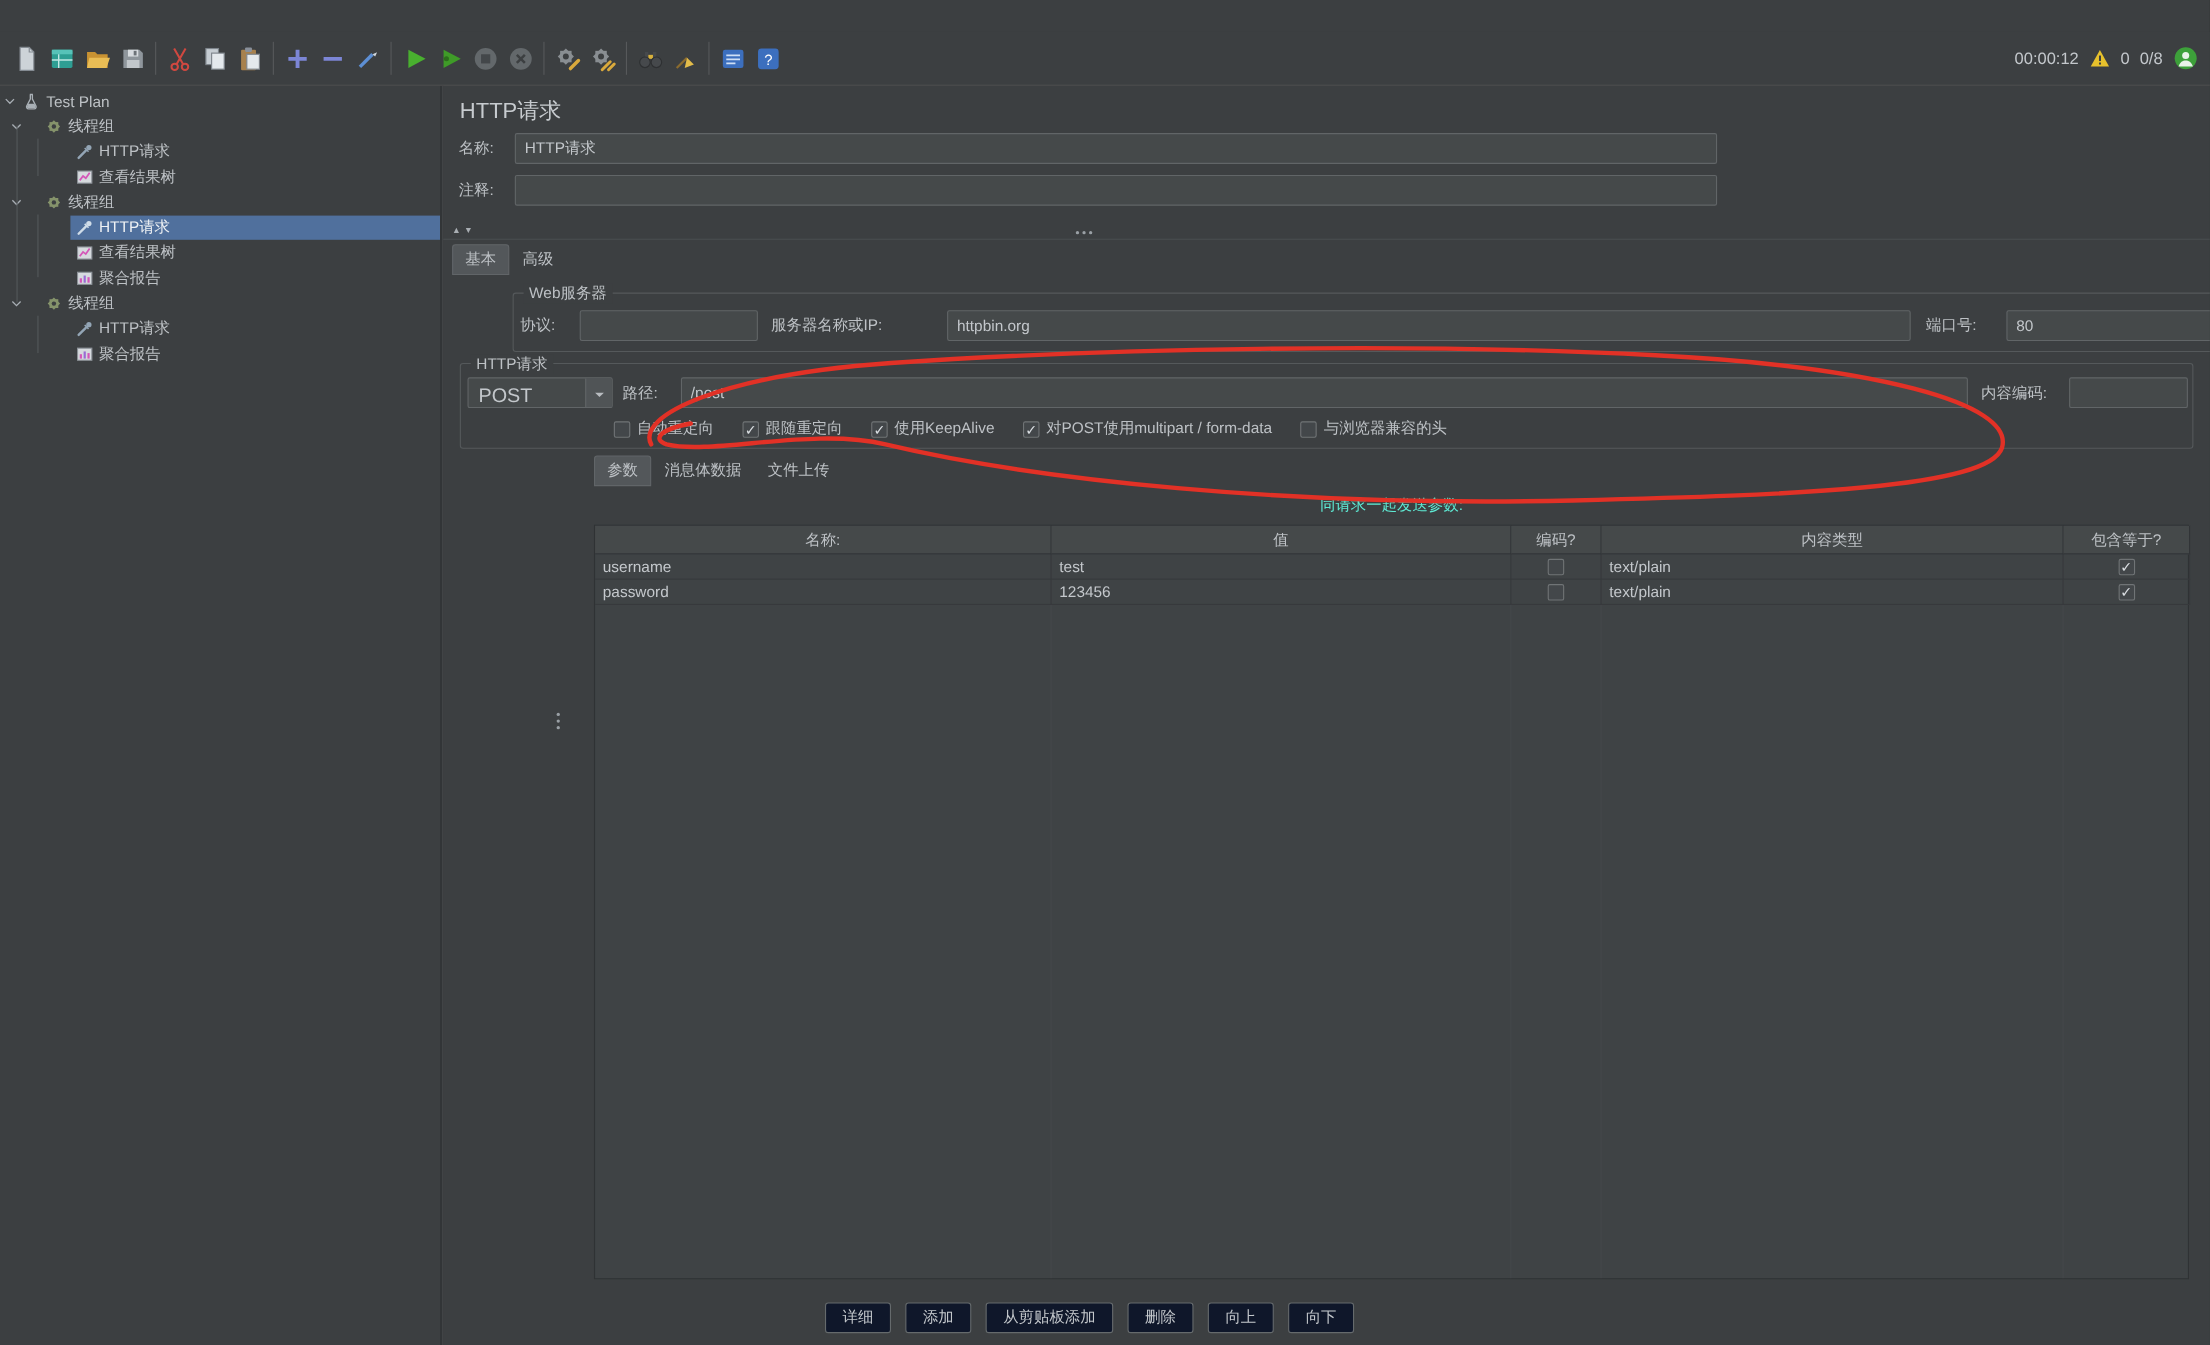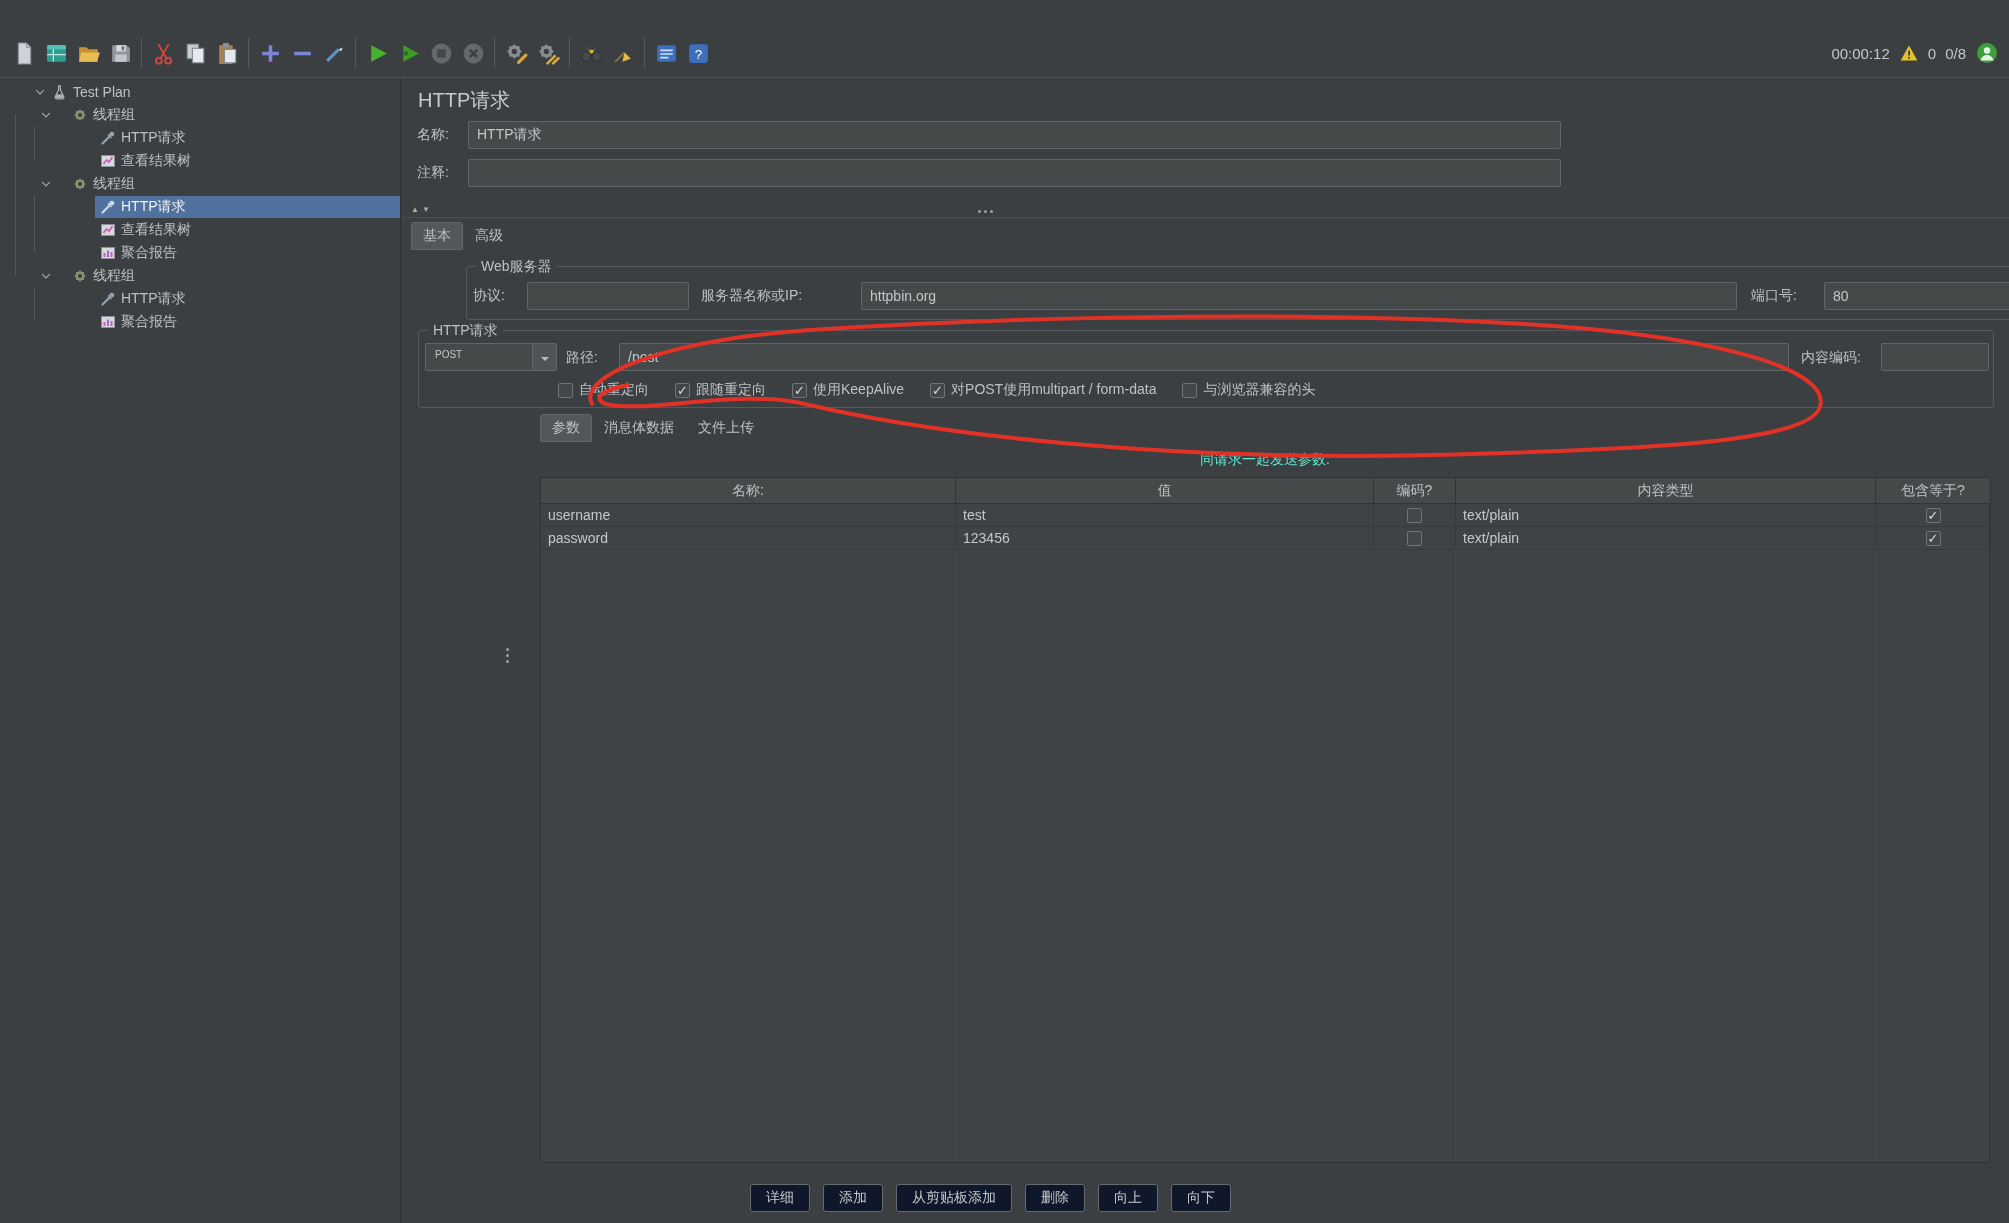--- a/index.html
+++ b/index.html
@@ -17,21 +17,21 @@
   .tb-sep { width:1px; height:30px; background:#57595b; margin:0 5px; }
   .tb-right { margin-left:auto; display:flex; align-items:center; gap:9px; padding-right:2px; }
   .timer { font-size:15px; color:#c3c7cb; }
   .count { font-size:15px; color:#c3c7cb; }
 
   
   .workspace { position:absolute; top:78px; left:0; right:0; bottom:0; }
   .tree { position:absolute; left:0; top:0; width:400px; bottom:0; background:#3c3f41; padding-top:2px; }
   .vdivider { position:absolute; left:400px; top:0; bottom:0; width:3px; background:#323537; border-right:1px solid #46494b; cursor:col-resize; }
 
-  .trow { display:flex; align-items:center; height:23px;margin-left:31px; }
+  .trow { display:flex; align-items:center; height:23px; }
   .trow .chev { width:14px; display:flex; align-items:center; justify-content:center; flex:0 0 14px; }
   .tcell { display:flex; align-items:center; gap:5px; height:22px; padding:0 6px 0 4px; flex:1; }
   .ticon { width:17px; height:17px; display:flex; align-items:center; justify-content:center; flex:0 0 17px; }
   .tlabel { white-space:nowrap; color:#bdc1c5; font-size:14px; }
   .d0 { padding-left:2px; }
   .d1 { padding-left:8px;gap:14px; }
   .d2 { padding-left:64px; }
   .trow.selected .tcell { background:#50709d; }
   .trow.selected .tlabel { color:#eef1f4; }
   .guide { position:absolute; width:1px; background:#54585b; }
@@ -52,21 +52,21 @@
   .tabbar { position:absolute; display:flex; align-items:flex-end; }
   .tab { padding:4px 11px; color:#bdc1c5; font-size:14px; border:1px solid transparent; cursor:pointer; white-space:nowrap; }
   .tab.sel { background:#53575a; border:1px solid #616568; border-radius:3px 3px 0 0; }
 
   .group { position:absolute; left:15px; width:1576px; border:1px solid #55595b; border-radius:3px; }
   .group-title { position:absolute; top:-9px; left:9px; background:#3c3f41; padding:0 5px; color:#bdc1c5; font-size:14px; }
   .g-ws { top:188px; height:54px;margin-left:48px; }
   .g-hr { top:252px; height:78px; }
 
   .combo { position:absolute; left:6px; top:12px; width:132px; height:28px; background:#45494a; border:1px solid #616567; border-radius:2px; display:flex; cursor:pointer; }
-  .combo-val { flex:1; padding:5px 9px; color:#c3c7cb; font-size:10px; }
+  .combo-val { flex:1; padding:5px 9px; color:#c3c7cb; font-size:18px; }
   .combo-arrow { width:24px; background:#50545http6; background:#505456; border-left:1px solid #616567; display:flex; align-items:center; justify-content:center; }
   .combo-arrow::after { content:""; border:4px solid transparent; border-top-color:#b8bcc0; margin-top:8px; }
 
   .optrow { position:absolute; left:139px; top:48px; height:22px; display:flex; gap:26px; align-items:center; }
   .opt { display:flex; align-items:center; gap:6px; cursor:pointer; white-space:nowrap; }
   .cb { width:15px; height:15px; background:#43474a; border:1px solid #70747 6; border:1px solid #707476; border-radius:2px; position:relative; flex:0 0 15px; }
   .cb.checked::after { content:"✓"; position:absolute; inset:-1px 0 0 0; color:#d9dde1; font-size:13px; text-align:center; line-height:15px; }
 
   .pcaption { position:absolute; left:137px; top:373px; width:1450px; text-align:center; color:#5eead4; }
 

